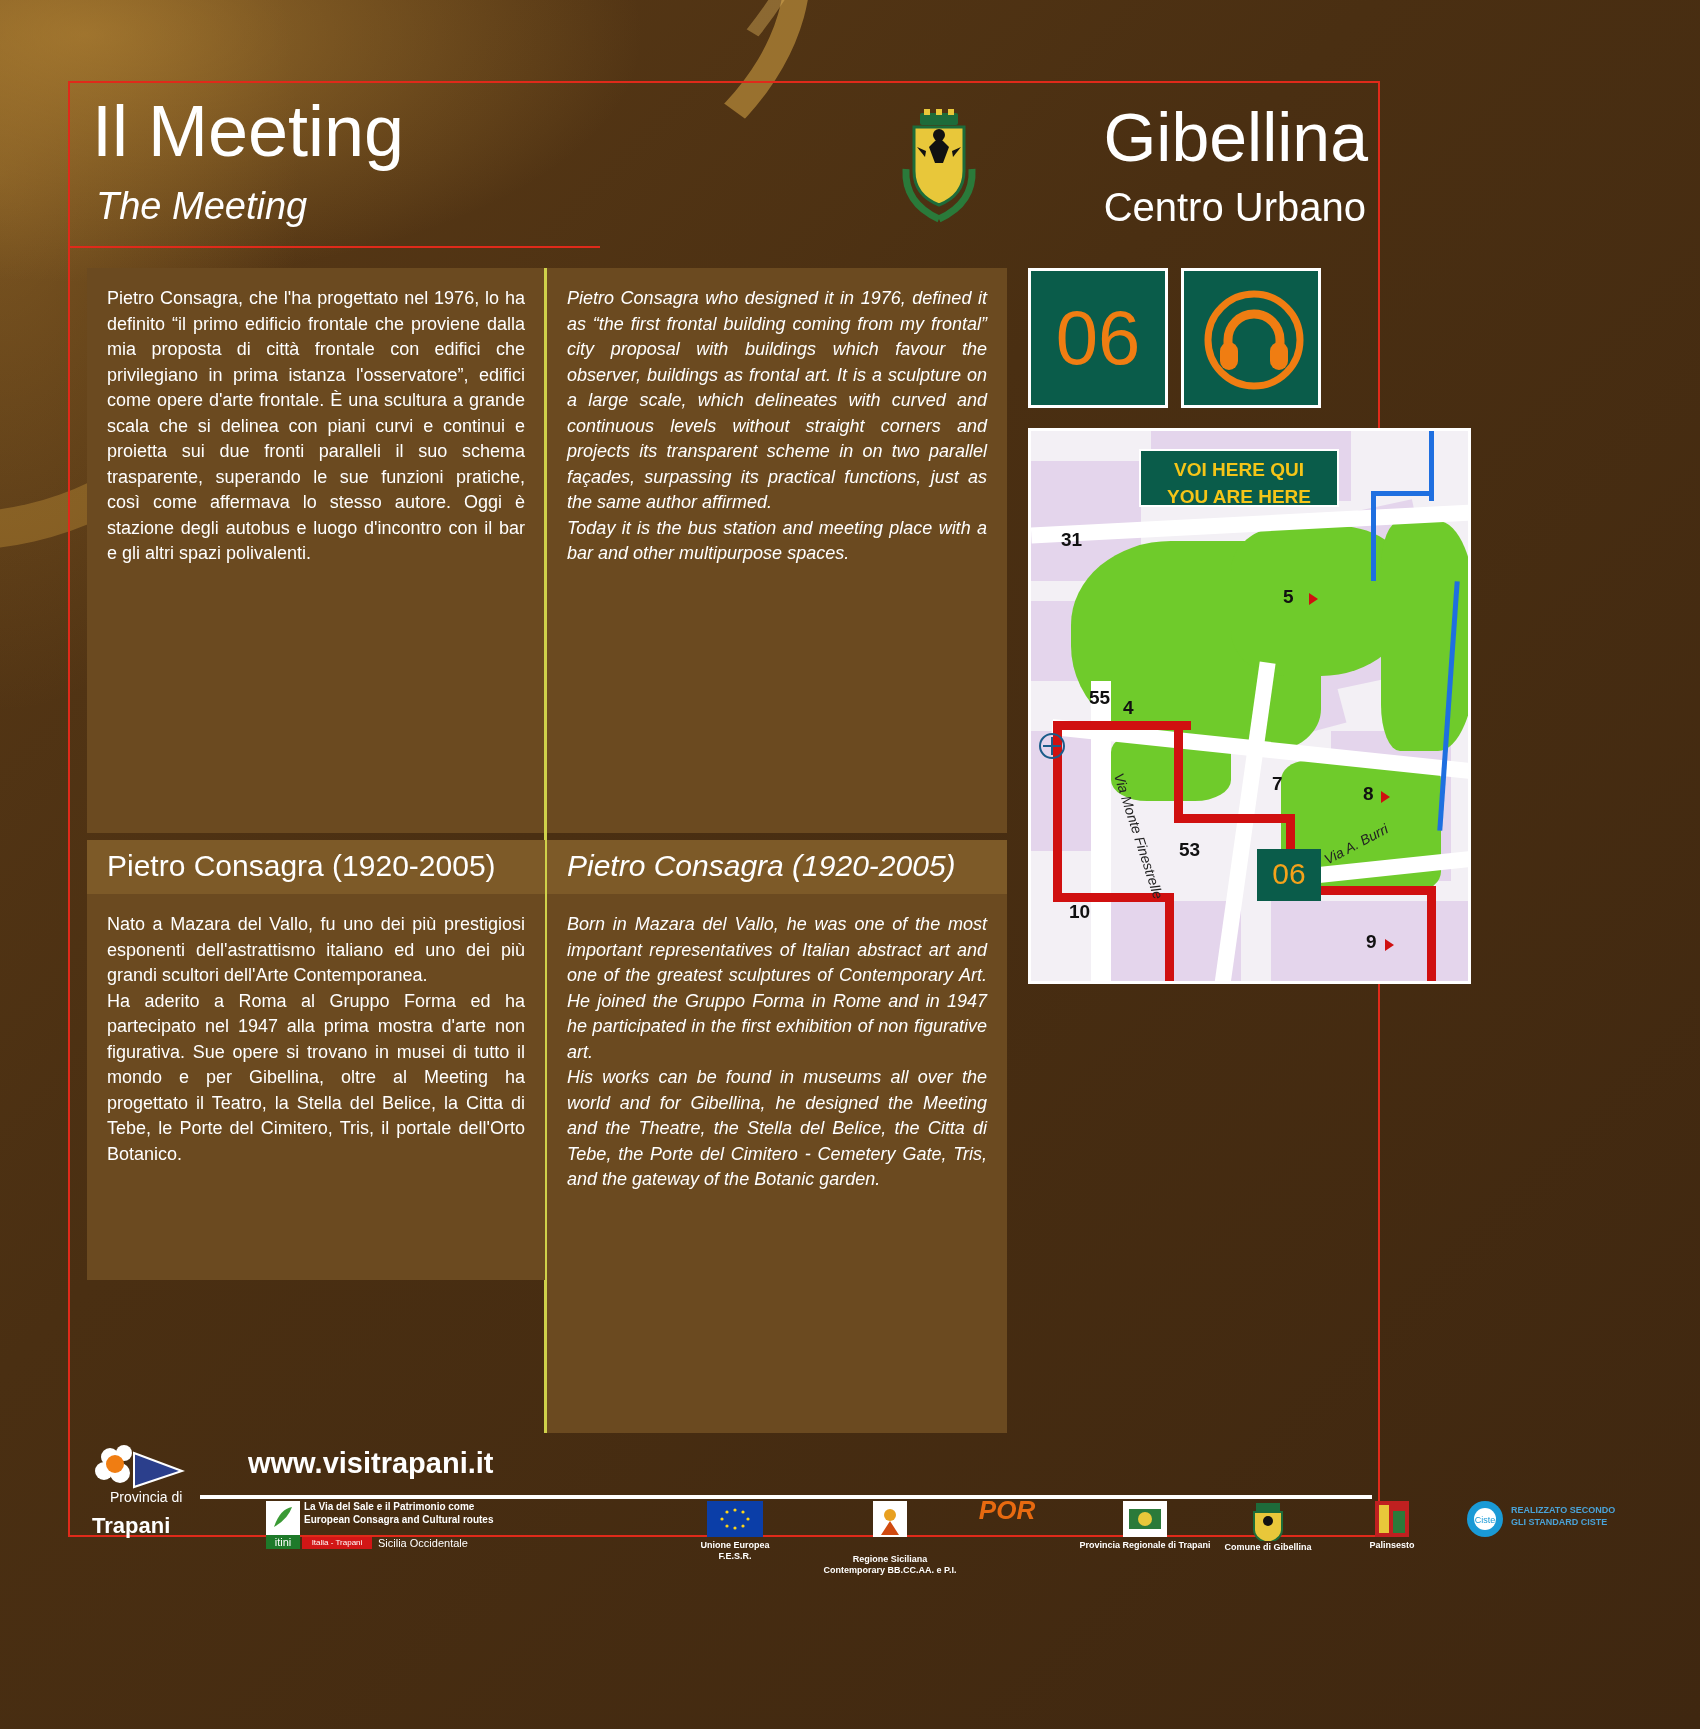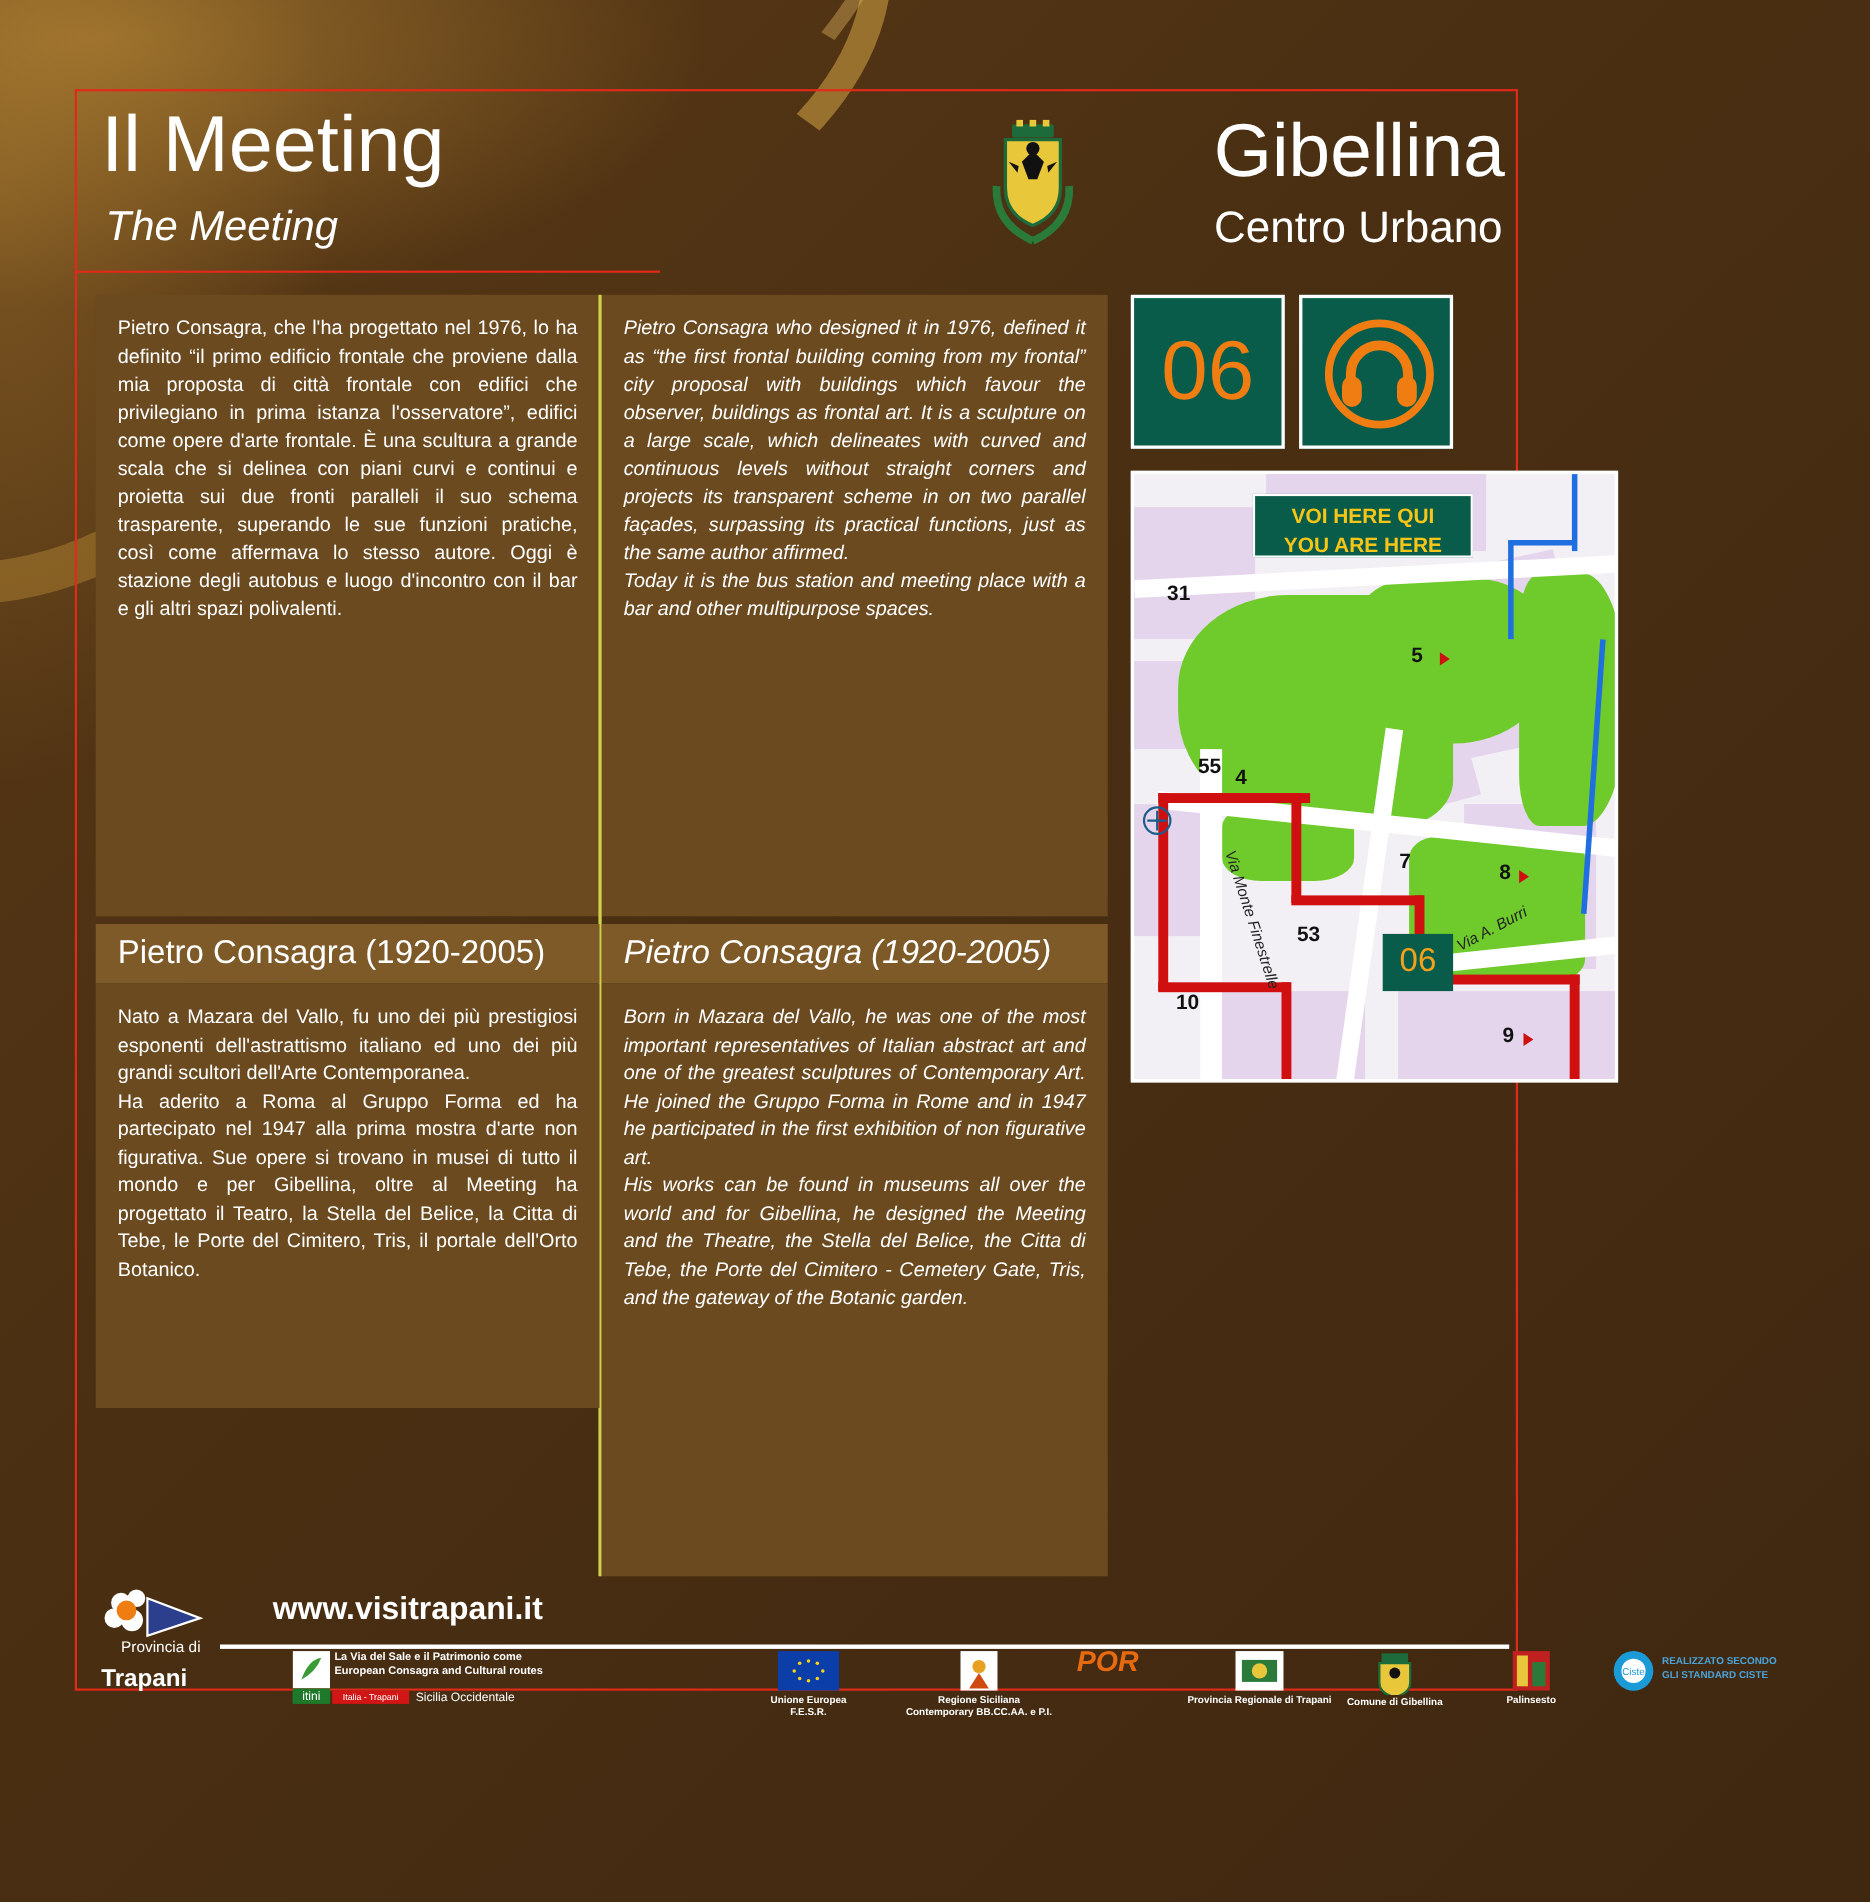--- a/index.html
+++ b/index.html
@@ -377,21 +377,21 @@
         <div class="cap" style="font-weight:bold; margin-top:3px;">Unione Europea</div>
         <div class="cap" style="font-weight:bold;">F.E.S.R.</div>
       </div>
 
       <div class="fl" style="left:725px; width:190px;">
         <svg width="34" height="36" style="display:block; margin:0 auto;">
           <rect width="34" height="36" fill="#ffffff"></rect>
           <circle cx="17" cy="14" r="6" fill="#e8a020"></circle>
           <path d="M17 20 l9 14 h-18 z" fill="#d04a10"></path>
         </svg>
-        <div class="cap" style="font-weight:bold; margin-top:3px;">Regione Siciliana</div>
+        <div class="cap" style="font-weight:bold; margin-top:17px;">Regione Siciliana</div>
         <div class="cap" style="font-weight:bold;">Contemporary BB.CC.AA. e P.I.</div>
       </div>
 
       <div class="fl" style="left:882px; width:110px; top:56px;">
         <div style="text-align:center; font-size:26px; font-weight:bold; color:#e86a10; font-style:italic;">POR</div>
       </div>
 
       <div class="fl" style="left:975px; width:200px;">
         <svg width="44" height="36" style="display:block; margin:0 auto;">
           <rect width="44" height="36" fill="#ffffff"></rect>

